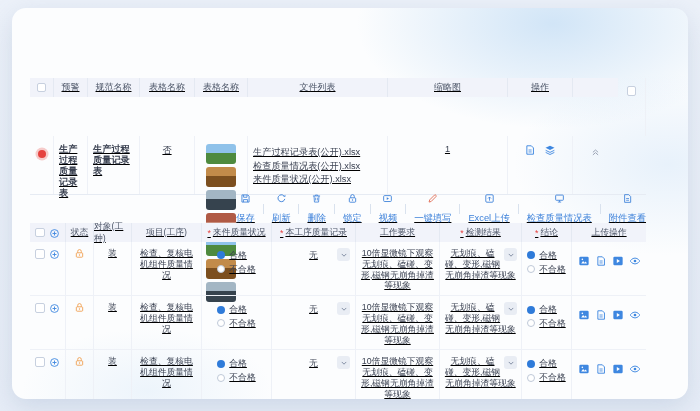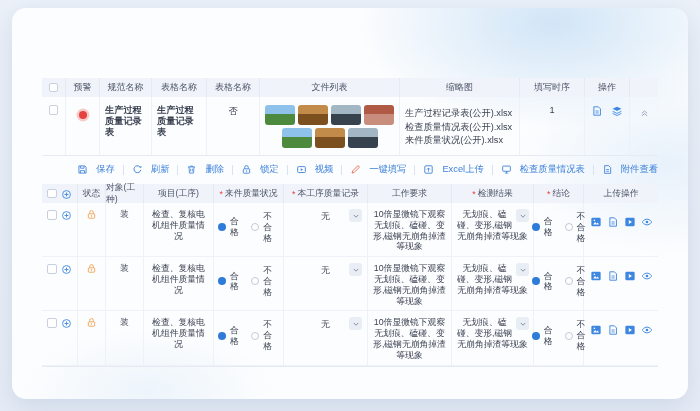--- a/index.html
+++ b/index.html
@@ -6,21 +6,21 @@
   body{width:700px;height:411px;position:relative;overflow:hidden;
        font-family:"Liberation Sans","DejaVu Sans",sans-serif;
        background:linear-gradient(180deg,#ecf1f9 0%,#e7edf7 100%);}
   .card{position:absolute;left:12px;top:8px;width:676px;height:391px;border-radius:14px;
         background:#fcfdfe;box-shadow:0 8px 26px rgba(110,135,175,.22);overflow:hidden;}
   .card::before{content:"";position:absolute;inset:0;pointer-events:none;
         background:
           radial-gradient(280px 150px at 80% 4%, rgba(140,190,235,.38), transparent 70%),
           radial-gradient(220px 130px at 97% 40%, rgba(160,200,240,.22), transparent 70%),
           radial-gradient(180px 90px at 20% 98%, rgba(150,195,235,.15), transparent 70%);}
-  .content{position:absolute;left:30px;top:70px;width:616px;}
+  .content{position:absolute;left:18px;top:70px;width:616px;text-decoration:underline;}
 
   
   .tt{display:grid;grid-template-columns:24px 34px 52px 55px 53px 140px 120px 65px 45px 28px;
       border-bottom:1px solid #e6ebf3;}
   .th{background:#f1f3fa;color:#4d5668;font-size:9px;height:19px;display:flex;
       align-items:center;justify-content:center;border-right:1px solid #e4e9f2;box-sizing:border-box;}
   .th.last{border-right:none;}
   .tt .td{box-sizing:border-box;height:58px;border-right:1px solid #eef1f7;
       padding:8px 5px 5px;display:flex;justify-content:center;align-items:flex-start;
       font-size:9.2px;color:#3b4252;}
@@ -32,36 +32,36 @@
   .opicons{gap:8px;padding-top:10px;}
   .dot-warn{width:8px;height:8px;border-radius:50%;background:#e5413e;
             box-shadow:0 0 0 2.5px #f6cbca;margin-top:6px;}
   .cbx{width:9.5px;height:9.5px;border:1px solid #c7d0df;border-radius:2px;background:#fff;
        box-sizing:border-box;flex:0 0 auto;}
   .collapse-i{color:#98a1b3;margin-top:2px;}
 
   
   .toolbar{display:flex;justify-content:flex-end;align-items:center;height:25px;
            font-size:9.3px;color:#3e82da;margin:1px 0 2px;}
-  .tb-item{display:flex;align-items:center;gap:8px;white-space:nowrap;}
+  .tb-item{display:flex;align-items:center;gap:8px;white-space:nowrap;flex-direction:column;}
   .tb-sep{width:1px;height:10px;background:#d9e2ee;margin:0 8px;}
 
   
   .dt{display:grid;grid-template-columns:36px 28px 38px 70px 70px 84px 84px 82px 50px 74px;
       border-bottom:1px solid #e6ebf3;}
   .dt .th{font-size:8.8px;}
   .dt .td{box-sizing:border-box;min-height:51px;border-right:1px solid #eef1f7;
       border-bottom:1px solid #eef1f7;padding:6px 4px 4px;display:flex;
       justify-content:center;align-items:flex-start;font-size:8.8px;color:#3b4252;
       line-height:10.8px;position:relative;}
   .dt .td.last{border-right:none;}
   .req{color:#e5413e;margin-right:2px;}
   .selrow{display:flex;gap:4px;align-items:flex-start;padding-top:1px;}
   .txt-left{justify-content:flex-start;text-align:center;}
-  .rg{display:flex;flex-direction:row;gap:12px;padding-top:2px;}
+  .rg{display:flex;flex-direction:column;gap:3px;padding-top:2px;}
   .ro{display:flex;align-items:center;gap:4px;}
   .rdot{width:8px;height:8px;border-radius:50%;box-sizing:border-box;flex:0 0 auto;}
   .rdot.on{background:#2f7bd9;}
   .rdot.off{border:1px solid #bfc9d8;background:#fff;}
   .chev-box{width:13px;height:13px;border-radius:3px;background:#e9edf4;display:flex;
             align-items:center;justify-content:center;color:#7e8aa0;flex:0 0 auto;}
   .chev-float{float:right;margin:0 0 2px 3px;}
   .sel-cell{width:100%;display:flex;justify-content:center;align-items:flex-start;position:relative;}
   .sel-val{padding-top:2px;}
   .sel-chev{position:absolute;right:1px;top:0;}
@@ -150,21 +150,20 @@
     <div class="tt">
       <div class="th">
           <span class="cbx"></span>
         </div>
       <div class="th">预警</div>
       <div class="th">规范名称</div>
       <div class="th">表格名称</div>
       <div class="th">表格名称</div>
       <div class="th">文件列表</div>
       <div class="th">缩略图</div>
-      <div class="th">填写时序</div>
       <div class="th">操作</div>
       <div class="th last"></div>
 
       <div class="td">
           <span class="cbx"></span>
         </div>
       <div class="td">
           <span class="dot-warn"></span>
         </div>
       <div class="td name-cell">生产过程质量记录表</div>

